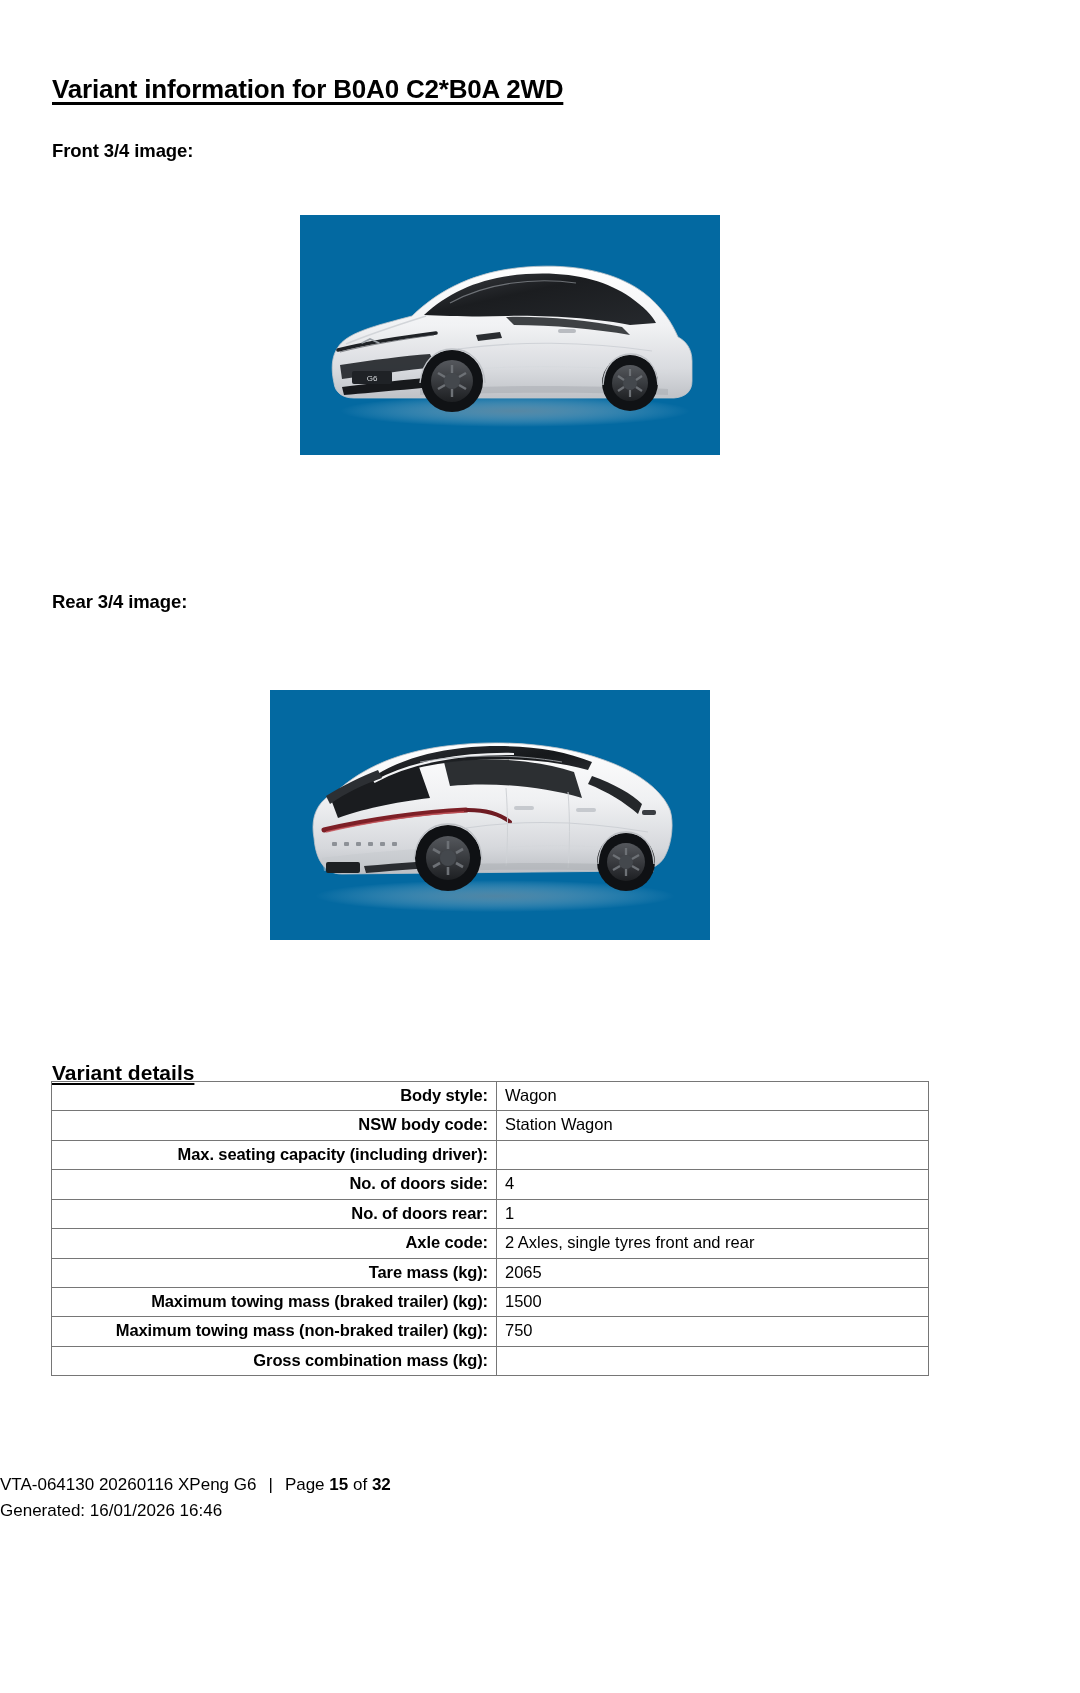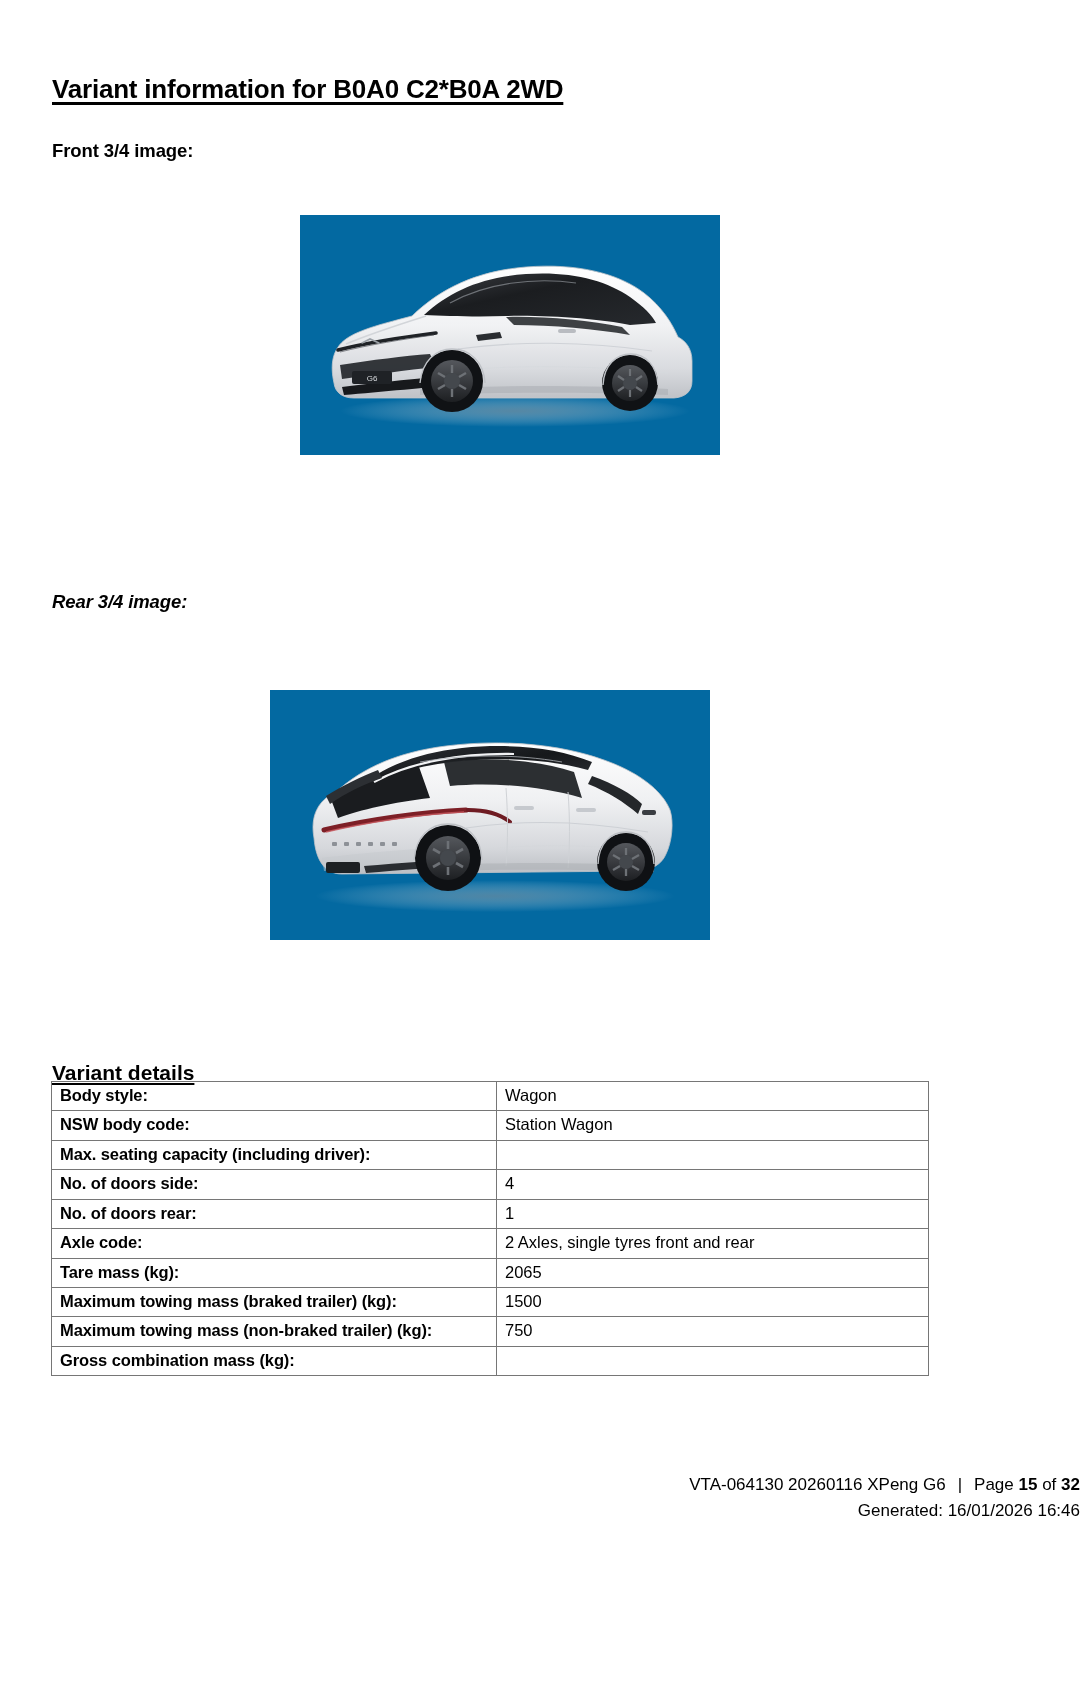--- a/index.html
+++ b/index.html
@@ -35,21 +35,21 @@
     white-space: nowrap;
   }
   .img-label {
     position: absolute;
     left: 52px;
     font-size: 18.5px;
     font-weight: bold;
     letter-spacing: -0.1px;
   }
   #front-label { top: 140px; }
-  #rear-label  { top: 591px; font-style: italic; }
+  #rear-label  { top: 591px; }
 
   .figure {
     position: absolute;
     background: #0369a1;
   }
   #front-figure {
     left: 300px;
     top: 215px;
     width: 420px;
     height: 240px;
@@ -86,32 +86,33 @@
     padding: 2px 8px 3px 8px;
     vertical-align: top;
     font-size: 16.5px;
     line-height: 1.42;
     height: 21px;
   }
   table.details td.key {
     width: 428px;
     font-weight: bold;
     letter-spacing: -0.1px;
+    text-align: right;
   }
   table.details td.val {
     font-weight: normal;
   }
   td.tall { height: 44px; }
 
   .footer {
     position: absolute;
     left: 0;
     right: 0;
     top: 1472px;
-    text-align: right;
+    text-align: left;
     font-size: 17px;
     line-height: 1.55;
   }
   .footer .sep { display: inline-block; padding: 0 12px; }
   .footer b { font-weight: bold; }
   .footer-line2 { display: block; }
 </style>
 </head>
 <body>
 

